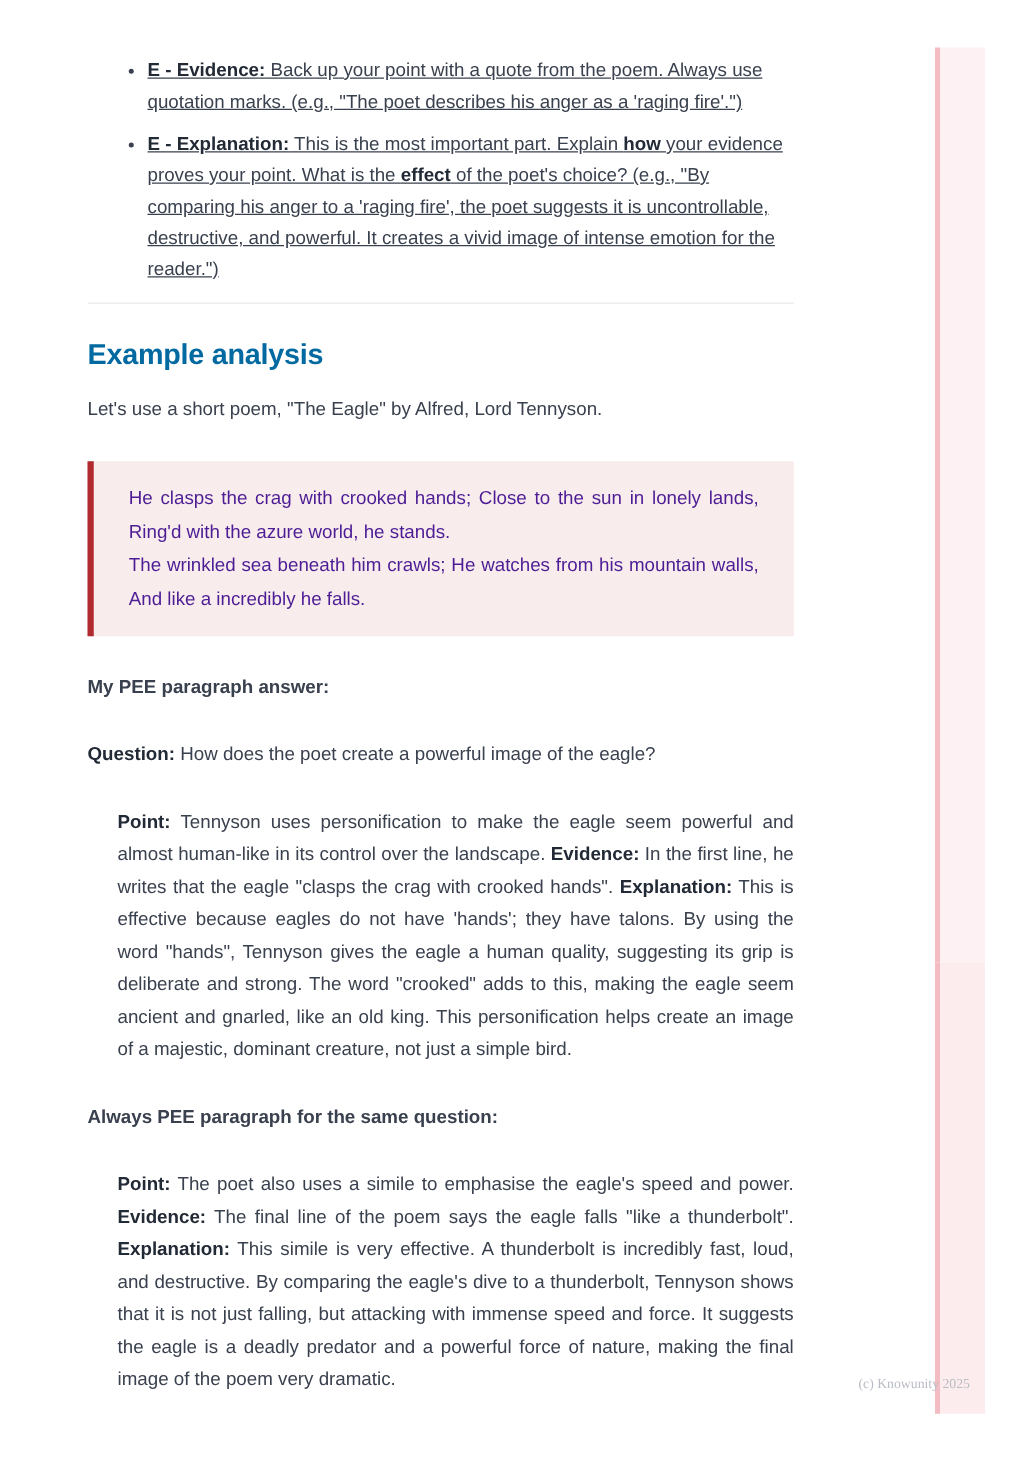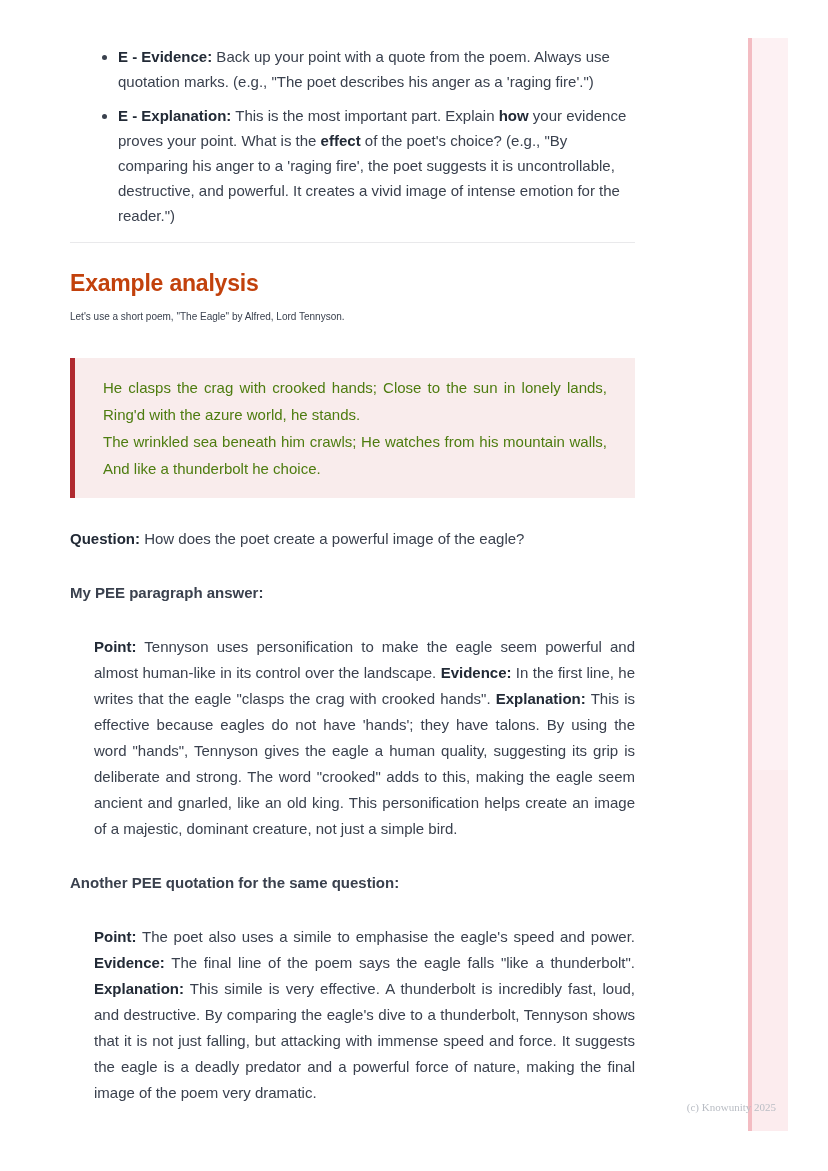--- a/index.html
+++ b/index.html
@@ -18,53 +18,54 @@
   .pee-list {
     margin: 44px 0 0 0;
     padding: 0 0 0 48px;
     list-style: disc outside;
   }
   .pee-list li {
     font-size: 15px;
     line-height: 25px;
     color: #3a414e;
     margin-bottom: 9px;
+    text-decoration: underline;
   }
   .pee-list li::marker { color: #3a414e; }
   .b { font-weight: bold; color: #222a36; }
   .divider {
     border: none;
     border-top: 1px solid #e9e9eb;
     margin: 14px 0 0 0;
   }
   .heading {
     margin: 27px 0 0 0;
     font-size: 23px;
     font-weight: bold;
-    color: #c2410c;
+    color: #0369a1;
     letter-spacing: -0.2px;
   }
   .intro {
-    margin: 7px 0 0 0;
-    font-size: 10px;
+    margin: 18px 0 0 0;
+    font-size: 15px;
     line-height: 26px;
     color: #3a414e;
   }
   .poem-quote {
     margin: 28px 0 0 0;
     background: #f9ecec;
     border-left: 5px solid #b02a30;
     padding: 16px 28px 16px 28px;
     box-sizing: border-box;
   }
   .poem-quote p {
     margin: 0;
     font-size: 15px;
     line-height: 27px;
-    color: #4d7c0f;
+    color: #4c1d95;
     text-align: justify;
   }
   .para {
     margin: 28px 0 0 0;
     font-size: 15px;
     line-height: 26px;
     color: #3a414e;
   }
   .justify { text-align: justify; margin-left: 24px; }
   .watermark {
@@ -98,30 +99,30 @@
   </ul>
 
   <hr class="divider">
 
   <h2 class="heading">Example analysis</h2>
 
   <p class="intro">Let's use a short poem, "The Eagle" by Alfred, Lord Tennyson.</p>
 
   <blockquote class="poem-quote">
     <p>He clasps the crag with crooked hands; Close to the sun in lonely lands, Ring'd with the azure world, he stands.</p>
-    <p>The wrinkled sea beneath him crawls; He watches from his mountain walls, And like a thunderbolt he choice.</p>
+    <p>The wrinkled sea beneath him crawls; He watches from his mountain walls, And like a incredibly he falls.</p>
   </blockquote>
+
+  <p class="para b">My PEE paragraph answer:</p>
 
   <p class="para"><span class="b">Question:</span><span> How does the poet create a powerful image of the eagle?</span></p>
 
-  <p class="para b">My PEE paragraph answer:</p>
-
   <p class="para justify"><span class="b">Point:</span><span> Tennyson uses personification to make the eagle seem powerful and almost human-like in its control over the landscape. </span><span class="b">Evidence:</span><span> In the first line, he writes that the eagle "clasps the crag with crooked hands". </span><span class="b">Explanation:</span><span> This is effective because eagles do not have 'hands'; they have talons. By using the word "hands", Tennyson gives the eagle a human quality, suggesting its grip is deliberate and strong. The word "crooked" adds to this, making the eagle seem ancient and gnarled, like an old king. This personification helps create an image of a majestic, dominant creature, not just a simple bird.</span></p>
 
-  <p class="para b">Another PEE quotation for the same question:</p>
+  <p class="para b">Always PEE paragraph for the same question:</p>
 
   <p class="para justify"><span class="b">Point:</span><span> The poet also uses a simile to emphasise the eagle's speed and power. </span><span class="b">Evidence:</span><span> The final line of the poem says the eagle falls "like a thunderbolt". </span><span class="b">Explanation:</span><span> This simile is very effective. A thunderbolt is incredibly fast, loud, and destructive. By comparing the eagle's dive to a thunderbolt, Tennyson shows that it is not just falling, but attacking with immense speed and force. It suggests the eagle is a deadly predator and a powerful force of nature, making the final image of the poem very dramatic.</span></p>
 
 </div>
 
 <div class="strip-top"></div>
 <div class="strip-bottom"></div>
 
 <div class="watermark">(c) Knowunity 2025</div>
 

